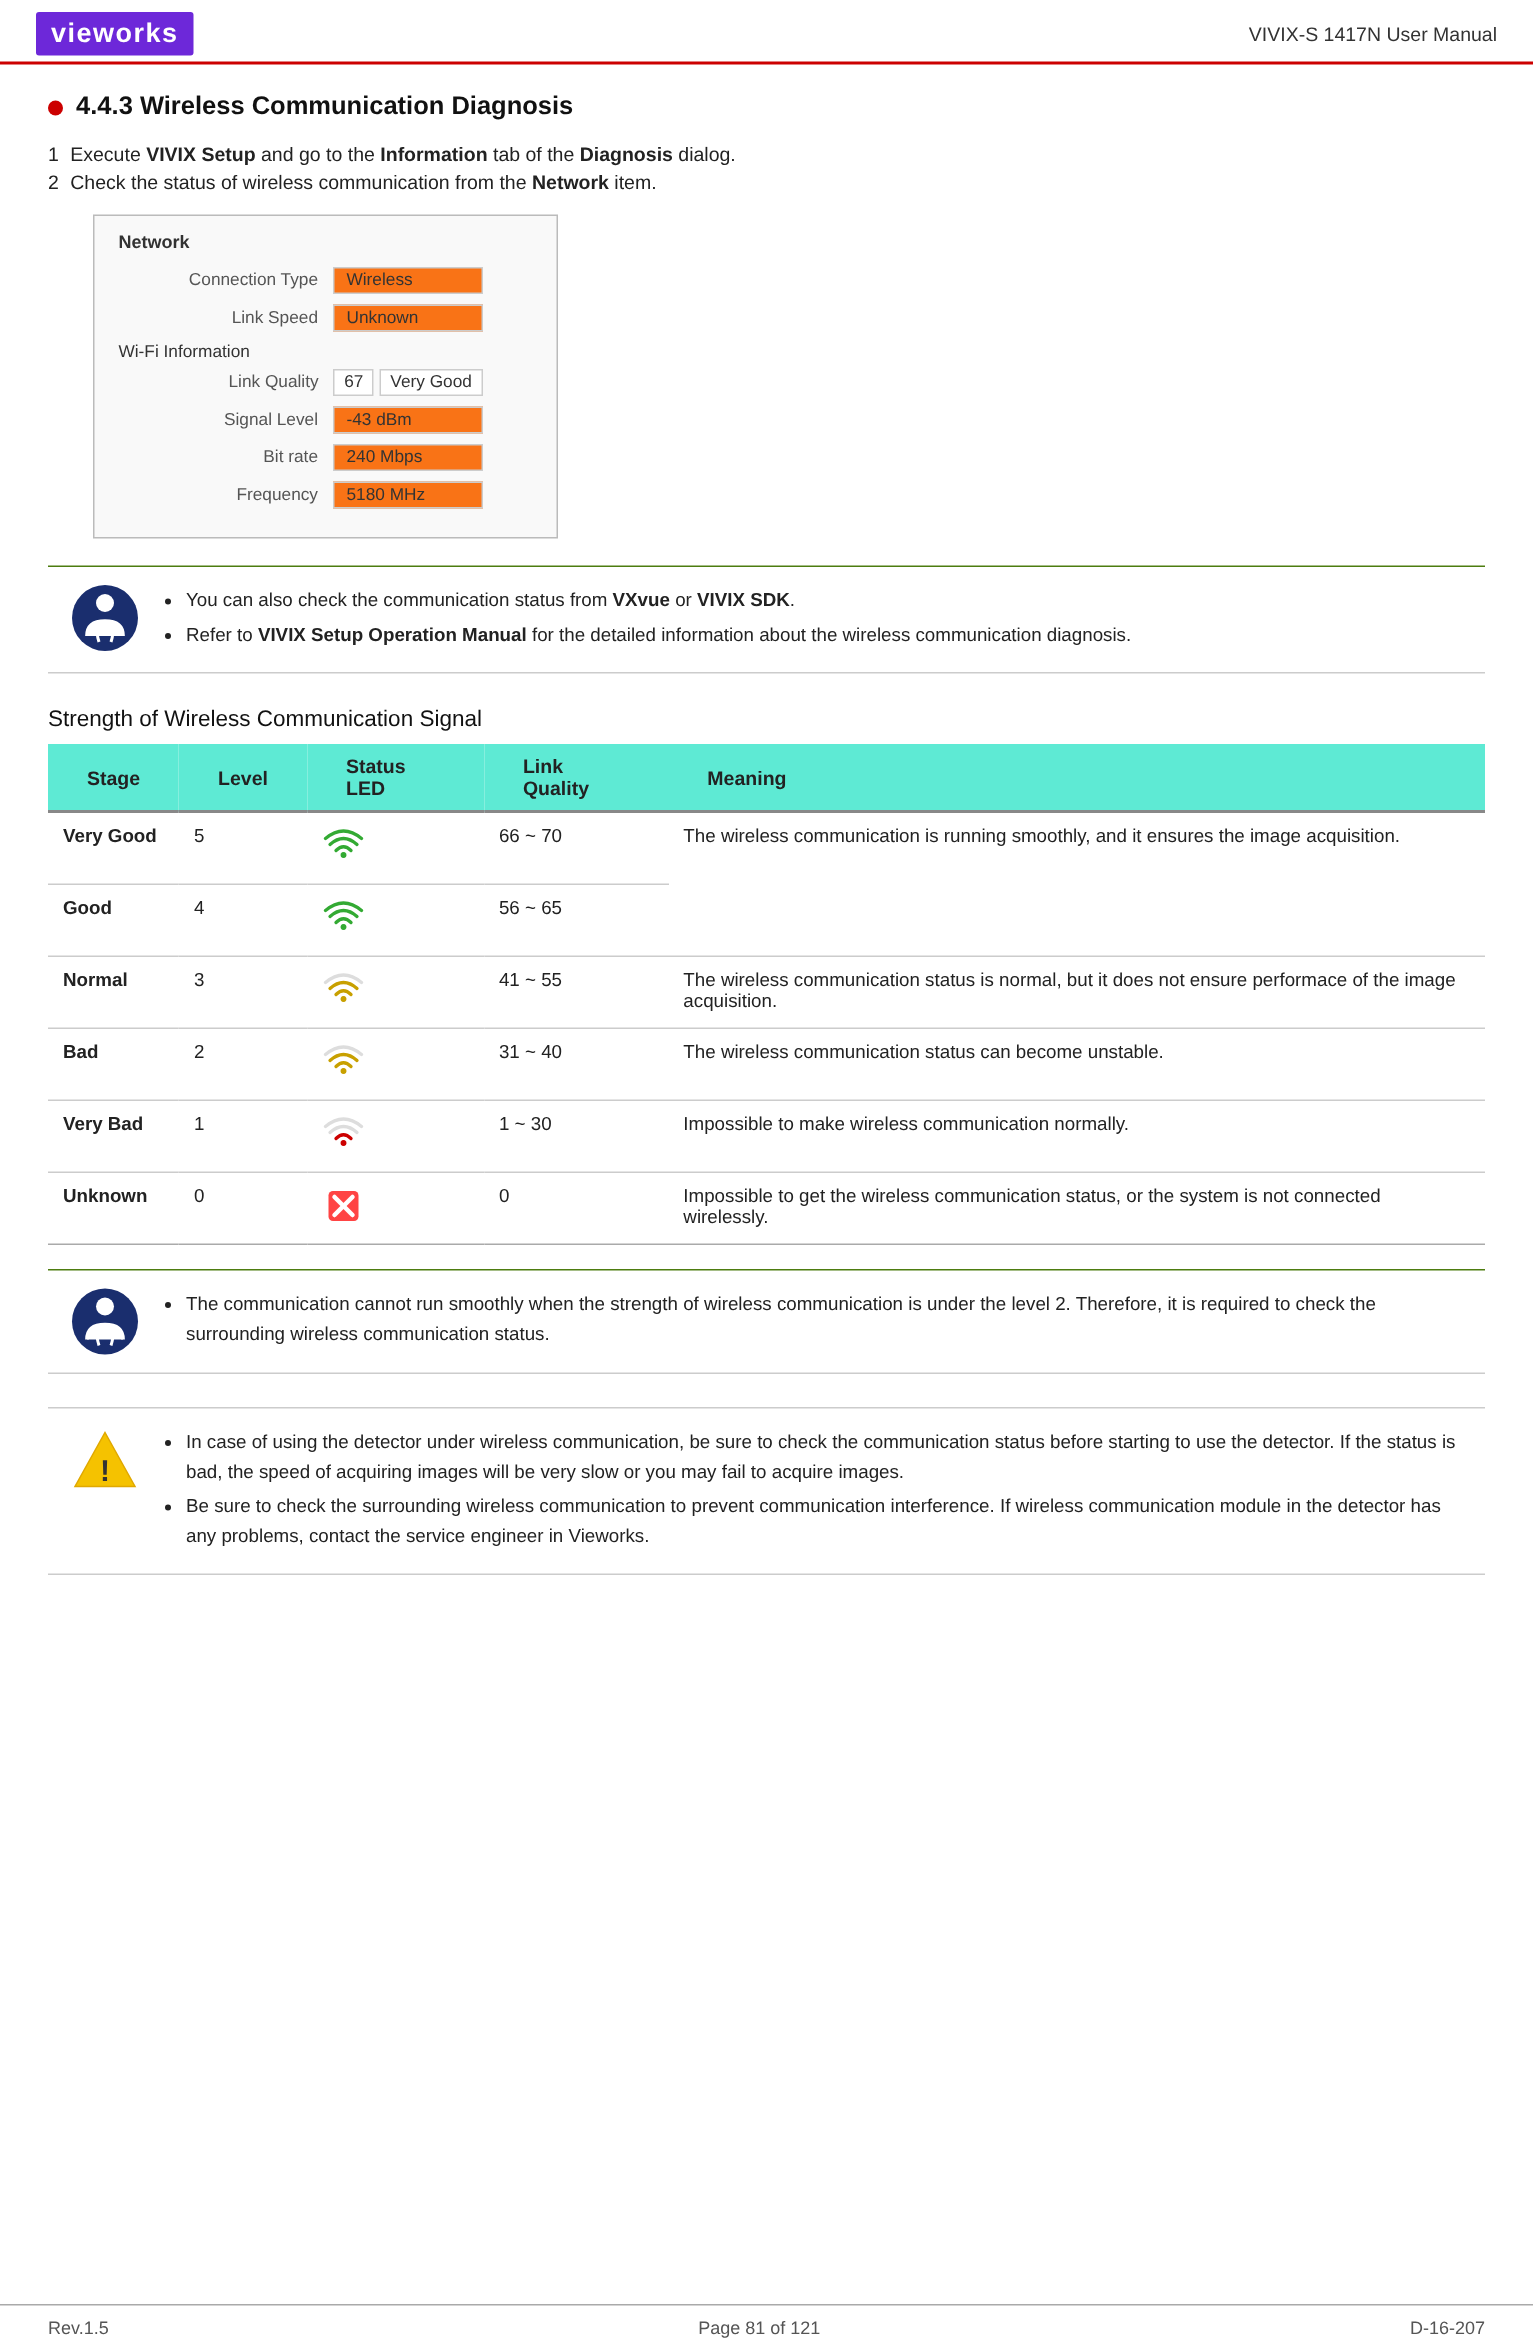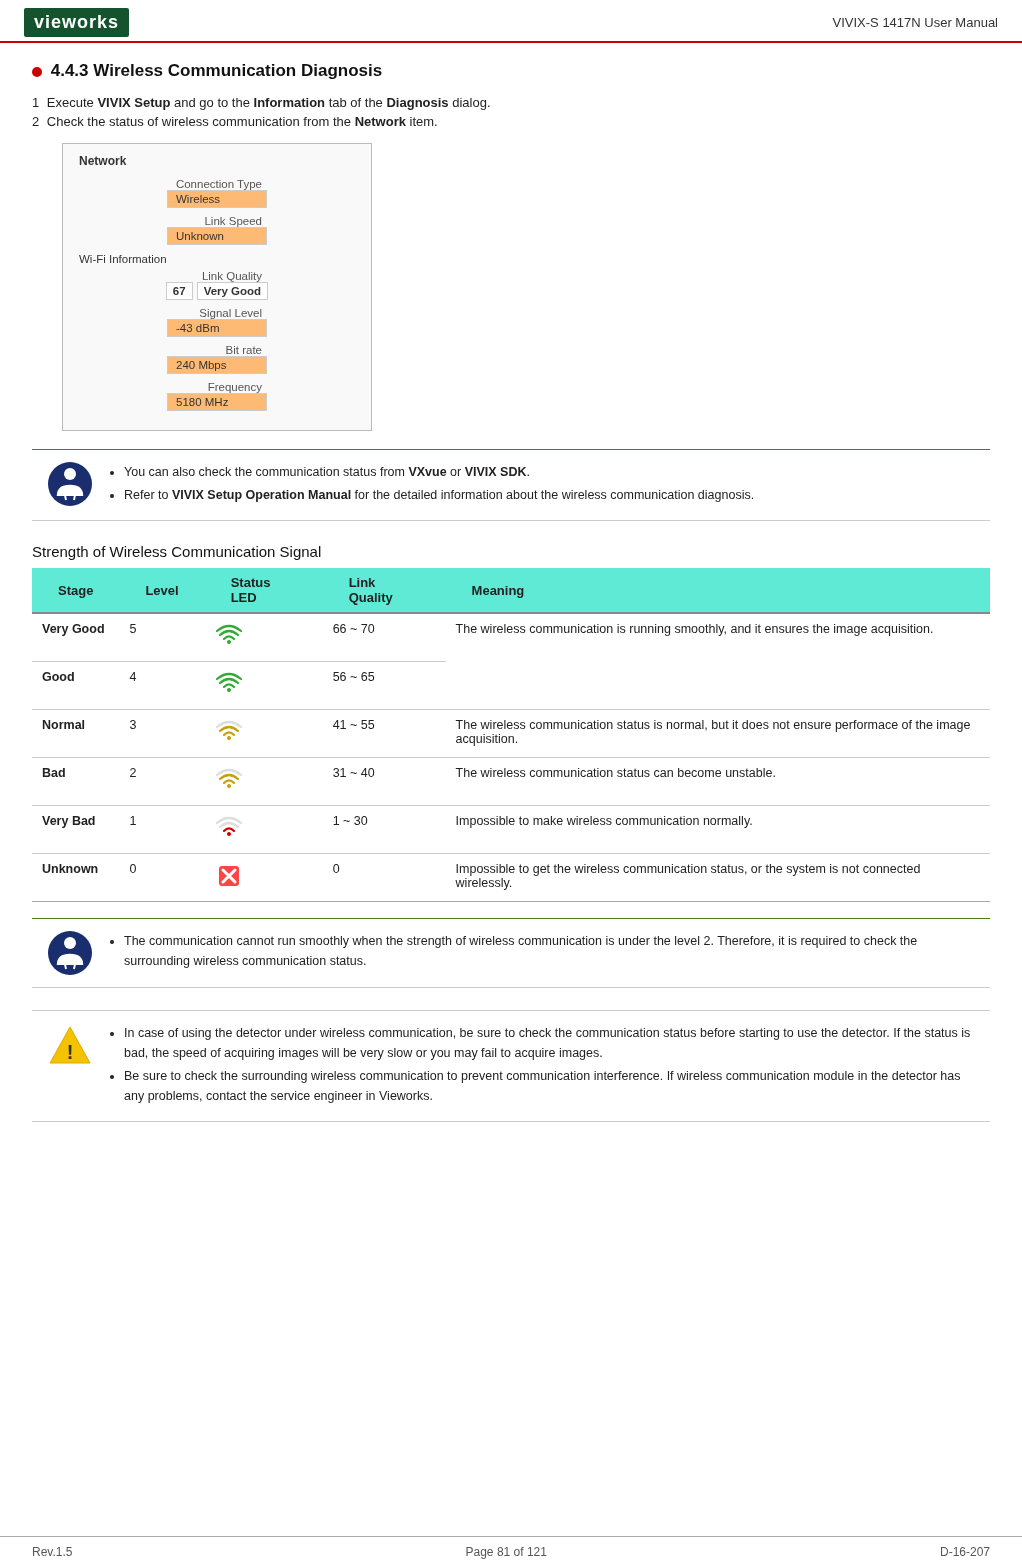--- a/index.html
+++ b/index.html
@@ -19,21 +19,21 @@
       justify-content: space-between;
       align-items: center;
       padding: 8px 24px 4px 24px;
       border-bottom: 2px solid #c00;
     }
     .logo {
       display: flex;
       align-items: center;
     }
     .logo-box {
-      background: #14532d;
+      background: #6d28d9;
       color: #fff;
       font-size: 18px;
       font-weight: bold;
       padding: 4px 10px;
       letter-spacing: 1px;
       border-radius: 2px;
     }
     .logo-box span.vi { color: #fff; }
     .logo-box span.eworks { color: #fff; }
     .header-right {
@@ -84,31 +84,30 @@
       font-weight: bold;
       margin-bottom: 8px;
       color: #333;
     }
     .ns-row {
       display: flex;
       justify-content: center;
       align-items: center;
       margin-bottom: 3px;
       padding: 2px 0;
-      flex-direction: column;
     }
     .ns-label {
       color: #555;
       font-size: 11.5px;
       min-width: 110px;
       text-align: right;
       padding-right: 10px;
     }
     .ns-value {
-      background: #fdba74;
+      background: #f97316;
       border: 1px solid #ccc;
       padding: 2px 8px;
       font-size: 11.5px;
       min-width: 100px;
       color: #333;
     }
     .ns-section-label {
       font-size: 11.5px;
       font-weight: normal;
       color: #333;
@@ -117,21 +116,20 @@
     }
     .ns-quality-row {
       display: flex;
       align-items: center;
       margin-bottom: 3px;
     }
     .ns-quality-row .ns-label { }
     .ns-quality-pair {
       display: flex;
       gap: 4px;
-      font-weight: bold;
     }
     .ns-quality-pair .ns-value-sm {
       background: #fff;
       border: 1px solid #ccc;
       padding: 2px 6px;
       font-size: 11.5px;
       color: #333;
     }
 
     

